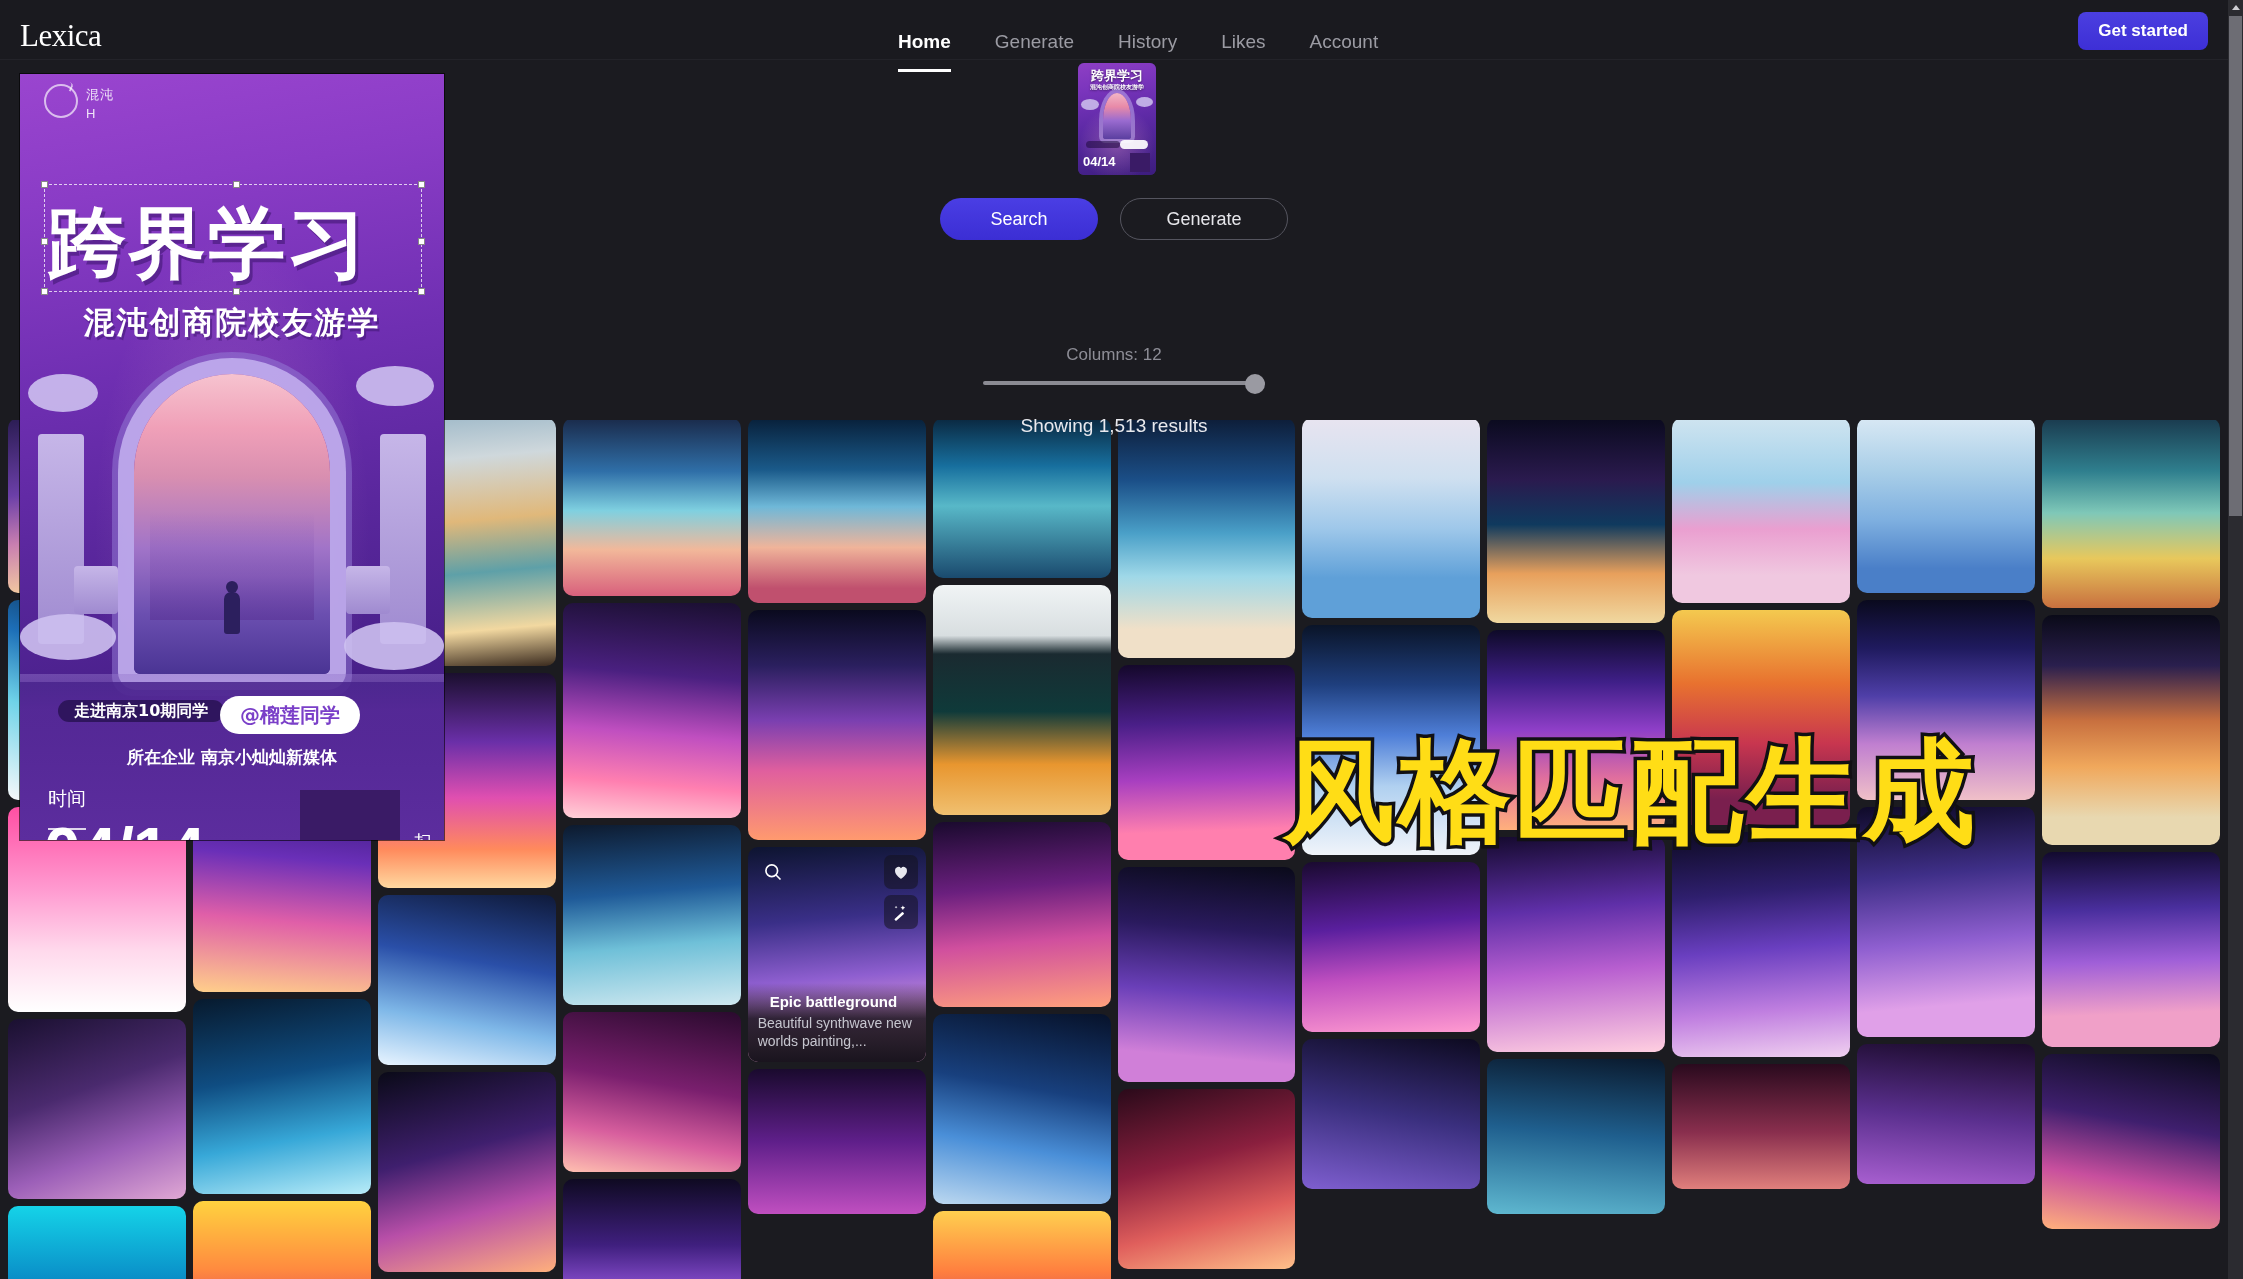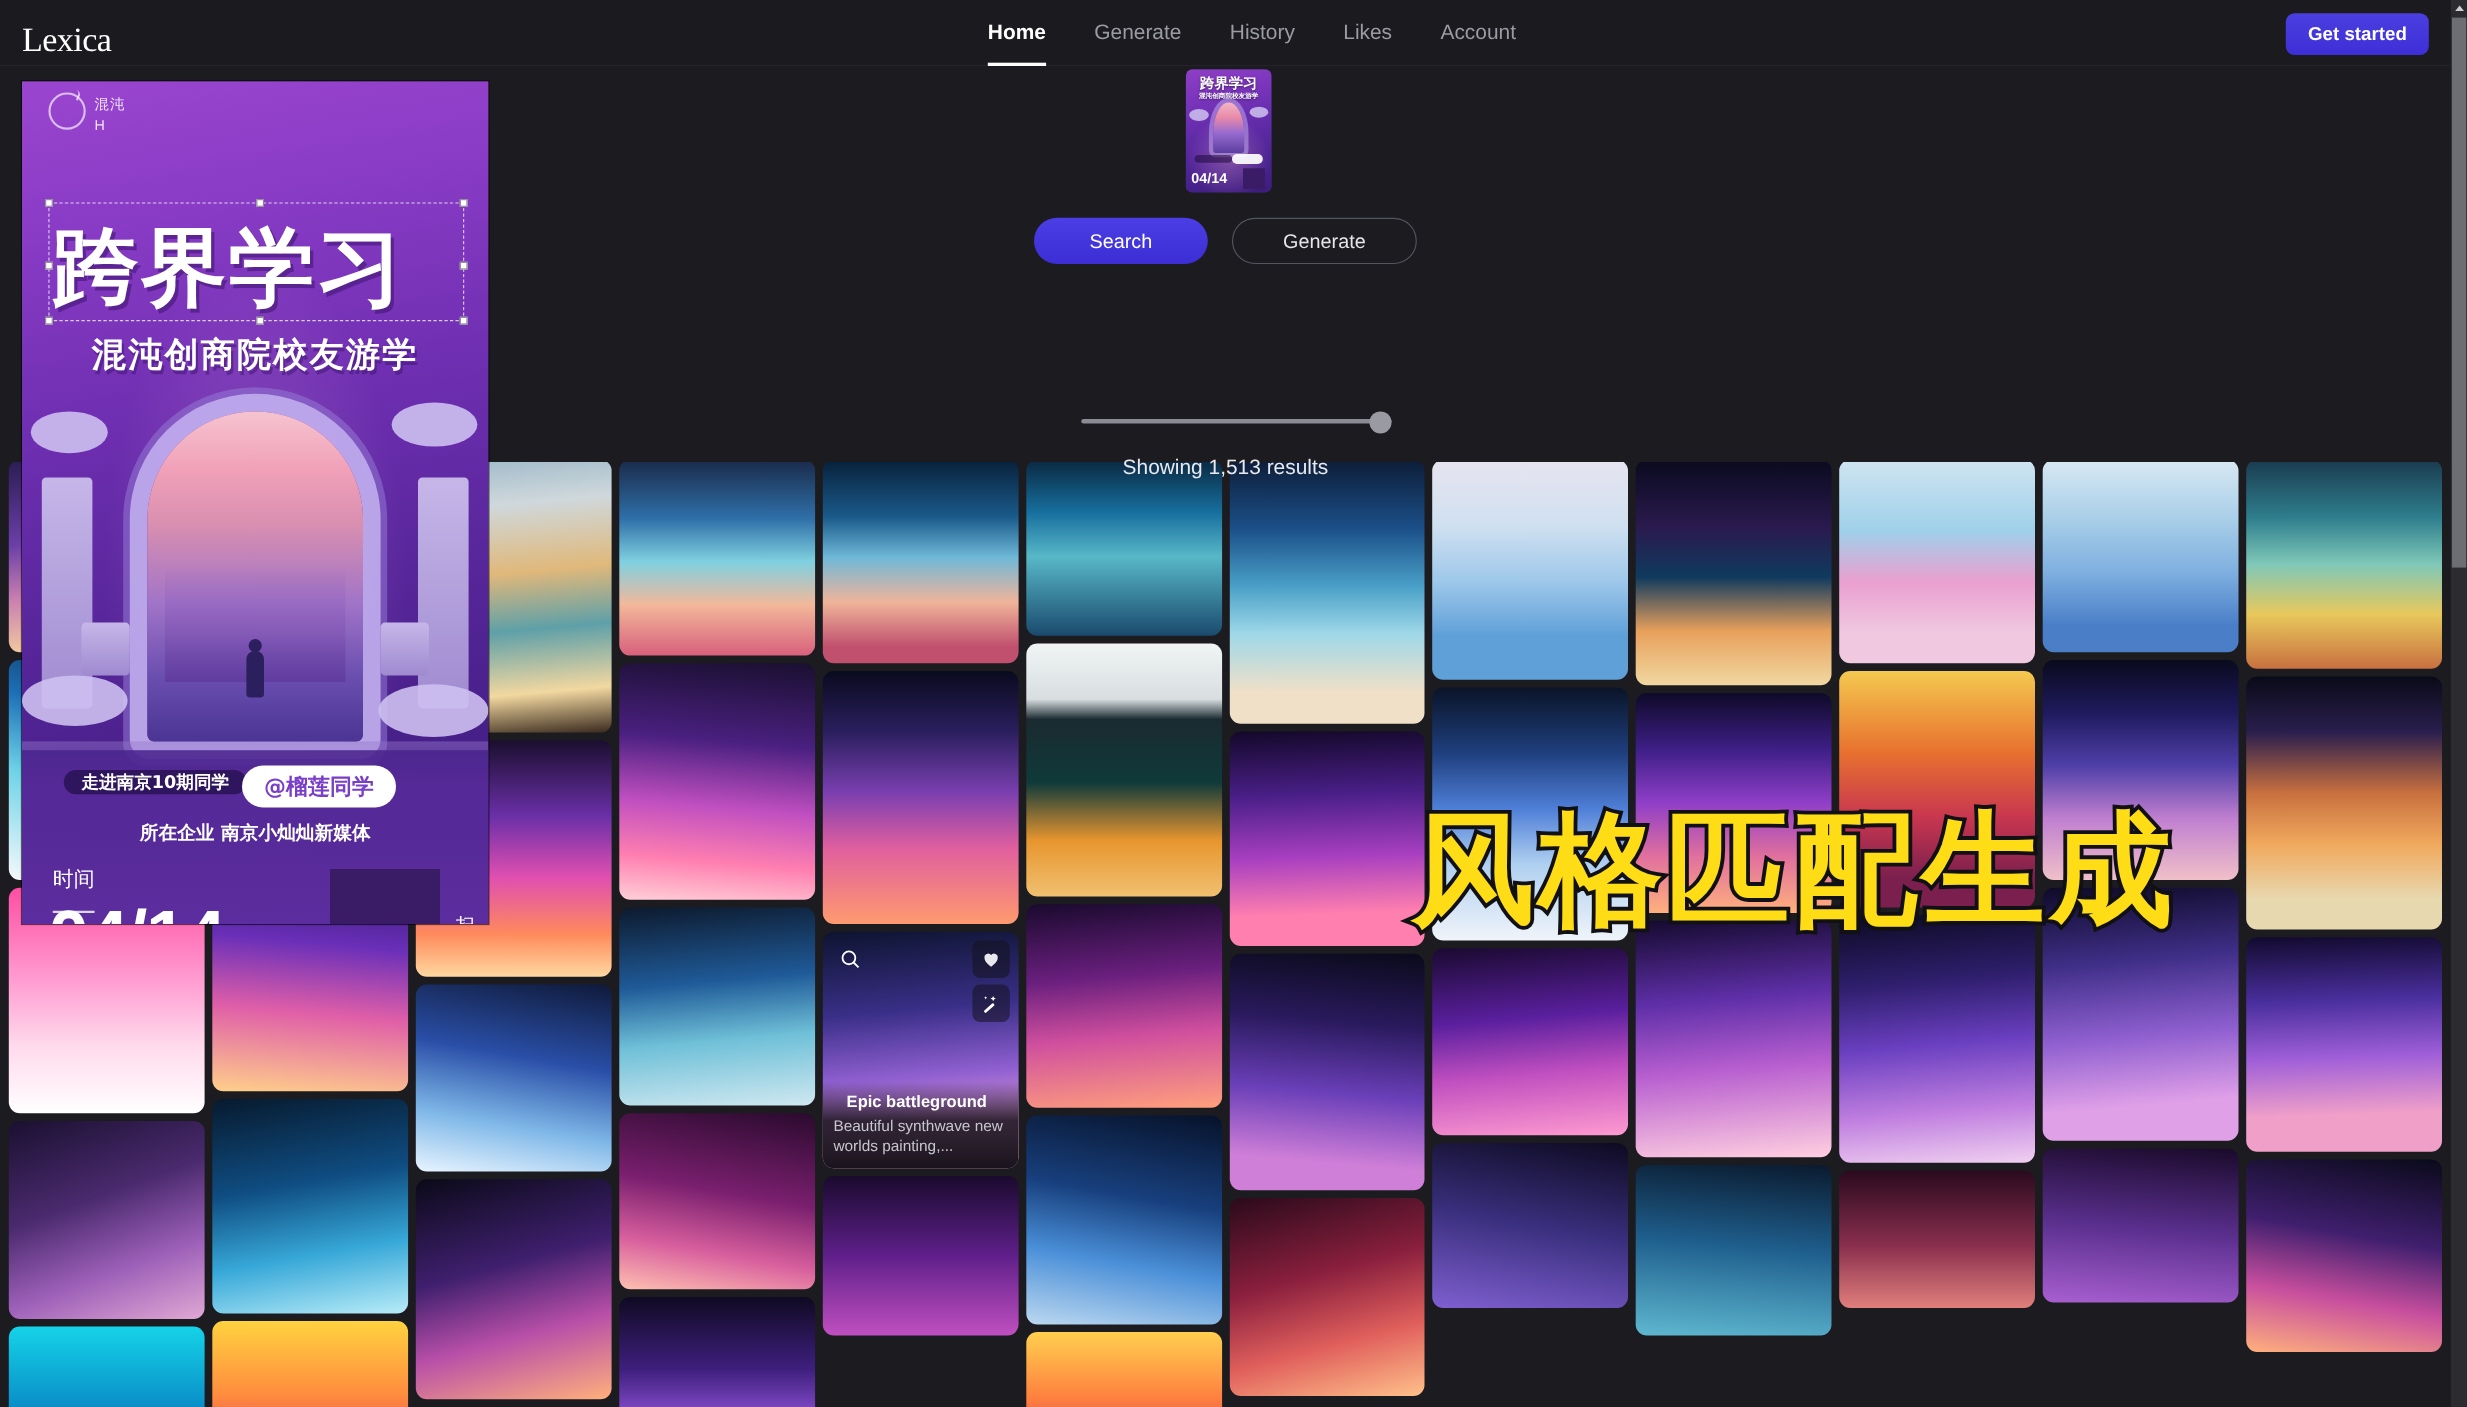--- a/index.html
+++ b/index.html
@@ -18,21 +18,21 @@
     display: flex; align-items: center;
     z-index: 40;
     border-bottom: 1px solid #232329;
   }
   .logo {
     position: absolute; left: 20px; top: 18px;
     font-family: "Liberation Serif", serif;
     font-size: 31px; font-weight: 400; color: #ffffff;
     letter-spacing: -0.5px;
   }
-  .nav { position:absolute; left: 898px; top: 0; height: 60px; display:flex; align-items:flex-end; gap: 44px; }
+  .nav { position:absolute; left: 898px; top: 12px; height: 60px; display:flex; align-items:flex-end; gap: 44px; }
   .nav a {
     font-size: 19px; color: #9b9ba3; text-decoration:none;
     height:60px; display:flex; align-items:center; position:relative;
   }
   .nav a.active { color: #ffffff; font-weight:600; }
   .nav a.active::after {
     content:""; position:absolute; left:0; right:0; bottom:0; height:3px; background:#ffffff;
   }
   .get-started {
     position:absolute; right: 20px; top: 12px;
@@ -306,20 +306,21 @@
         <div class="p-date" style="left:5px;top:91px;font-size:13px;">04/14</div>
         <div class="p-qr" style="right:6px;top:90px;width:20px;height:19px;"></div>
       </div>
     </div>
 
     <div class="btn-row">
       <button class="btn-search">Search</button>
       <button class="btn-generate">Generate</button>
     </div>
 
+    <div class="cols-label">Columns: 12</div>
     <div class="slider-wrap">
       <div class="slider-track"></div>
       <div class="slider-thumb"></div>
     </div>
 
     <div class="results">Showing 1,513 results</div>
   </div>
 
   <div class="grid" id="grid">
       <div class="col">

